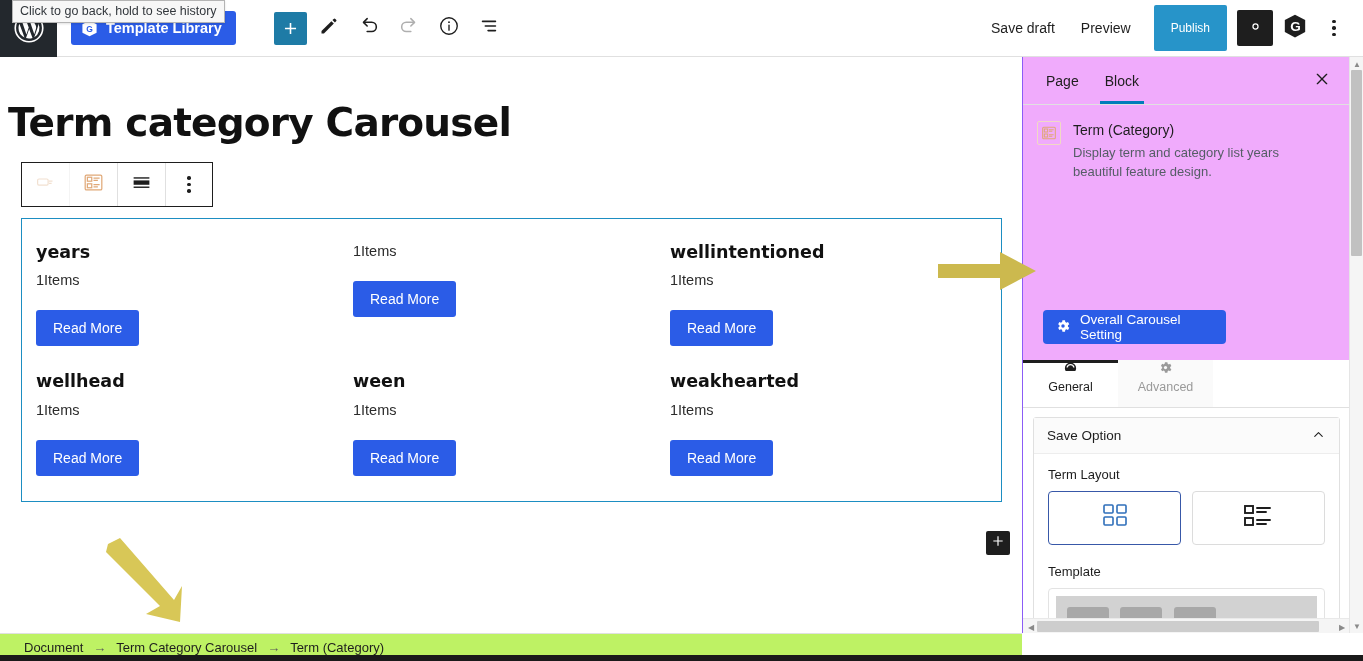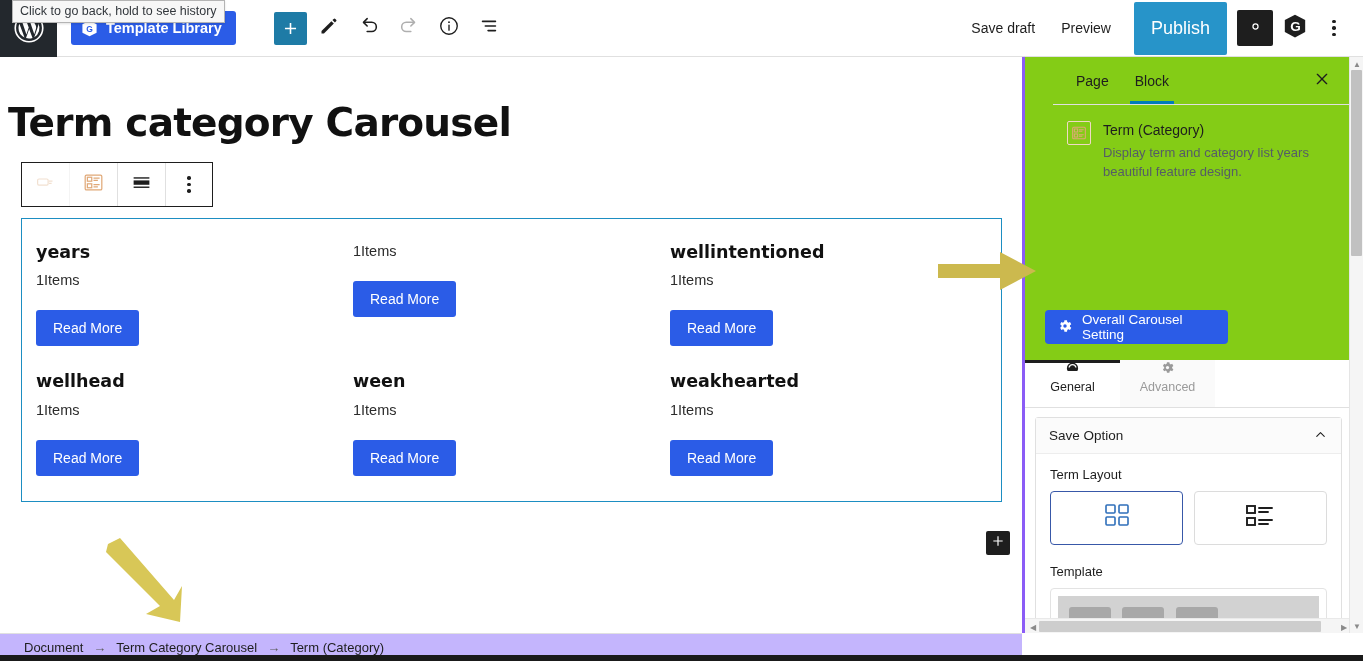--- a/index.html
+++ b/index.html
@@ -42,21 +42,21 @@
   }
   #add-block-btn{ background:#1e7ba6; width:33px;height:33px;border-radius:2px; }
   #add-block-btn svg{ display:block; }
   .tool-btn.disabled{ opacity:.35; cursor:default; }
 
   #right-tools{ margin-left:auto; display:flex; align-items:center; gap:0; padding-right:14px;}
   .txt-btn{
     font-size:14px; color:#1e1e1e; padding:7px 13px; cursor:pointer; border-radius:2px;
   }
   #publish-btn{
-    background:#2794c9; color:#fff; font-size:18px; font-weight:400;
+    background:#2794c9; color:#fff; font-size:12px; font-weight:400;
     padding:16px 17px; border-radius:2px; margin:0 10px; cursor:pointer;
   }
   #settings-gear-btn{
     width:36px;height:36px;background:#1e1e1e;border-radius:2px;
     display:flex;align-items:center;justify-content:center;cursor:pointer;margin-right:8px;
   }
   #gutenkit-btn{
     width:28px;height:28px;display:flex;align-items:center;justify-content:center;
     cursor:pointer;margin-right:10px;
   }
@@ -127,21 +127,21 @@
   }
 
   
   .arrow{ position:absolute; z-index:40; pointer-events:none; }
   #arrow-right{ left:938px; top:248px; }
   #arrow-diagonal{ left:104px; top:538px; }
 
   
   #sidebar{
     position:absolute; left:1022px; top:57px; width:327px; height:576px;
-    background:#84cc16; border-left:3px solid #8b5cf6; overflow:hidden;padding-left:28px;
+    background:#f0abfc; border-left:1px solid #8b5cf6; overflow:hidden;
   }
   #sb-tabs{
     height:48px; display:flex; align-items:center;
     border-bottom:1px solid #e0e0e0; padding:0 4px 0 10px; position:relative;
   }
   .sb-tab{
     font-size:14px; color:#1e1e1e; padding:15px 13px 14px 13px; cursor:pointer;
     position:relative;
   }
   .sb-tab.active{ font-weight:400; color:#1e1e1e; }
@@ -233,21 +233,21 @@
     background:#f5f5f5; border-top:1px solid #e9e9e9;
   }
   #sb-hthumb{
     position:absolute; left:14px; top:2px; width:282px; height:11px;
     background:#cdcdcd; border-radius:1px;
   }
 
   
   #breadcrumb-bar{
     position:absolute; left:0; top:633px; width:1022px; height:28px;
-    background:#c4b5fd; border-top:1px solid #e0e0e0;
+    background:#bef264; border-top:1px solid #e0e0e0;
     display:flex; align-items:center; padding-left:24px; gap:10px;
     font-size:13px; color:#1e1e1e;
   }
   .crumb{ cursor:pointer; }
   .crumb-sep{ color:#5b5b5b; }
   #bottom-strip{
     position:absolute; left:0; top:655px; width:1363px; height:6px; background:#1a1a1a;
   }
   #bottom-strip-right{
     position:absolute; left:1022px; top:633px; width:341px; height:28px; background:#fff;

